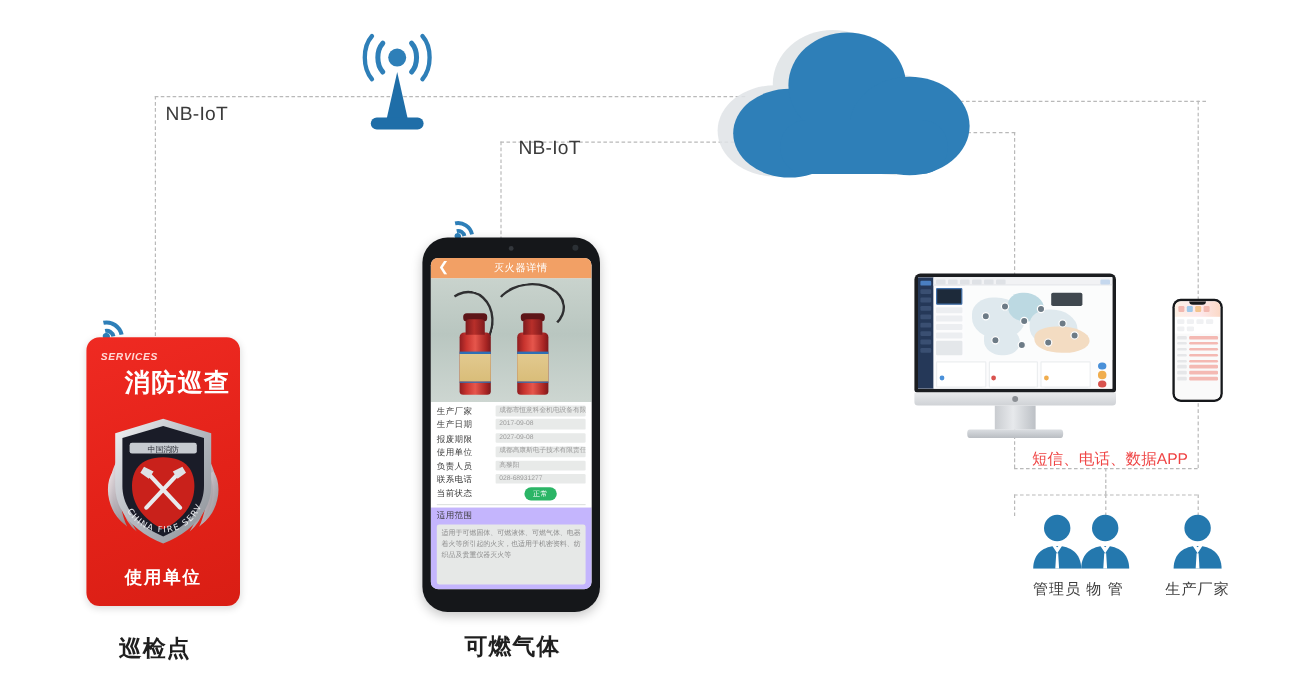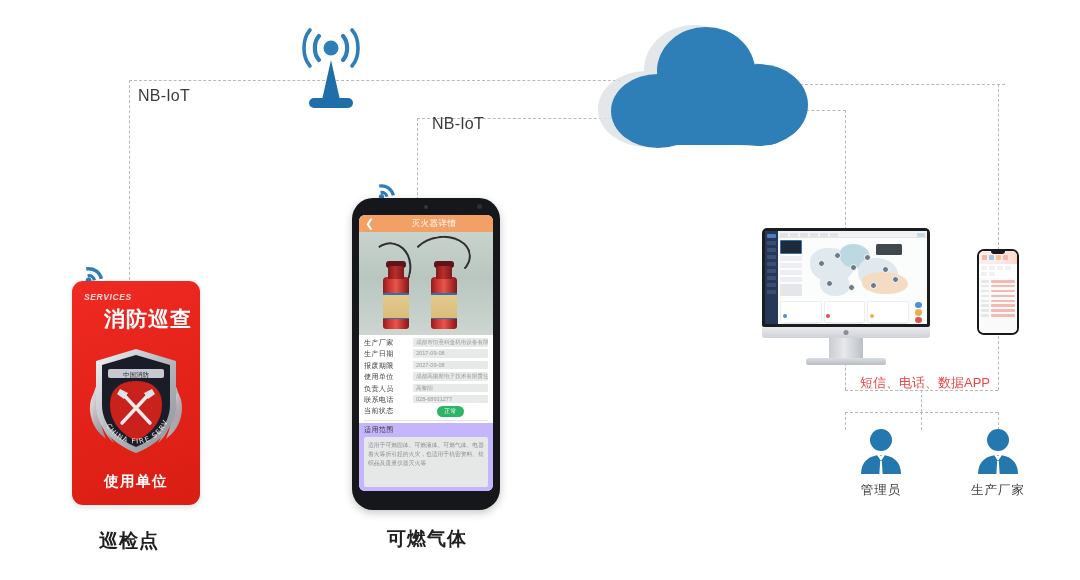--- a/index.html
+++ b/index.html
@@ -588,20 +588,29 @@
   <div class="person" style="left:817px; top:428px;margin-left:36px;">
     <svg viewBox="0 0 56 46" width="56" height="46">
       <circle cx="28" cy="12" r="11" fill="#2478ae"></circle>
       <path d="M8 46 C8 33 17 27 28 27 C39 27 48 33 48 46 Z" fill="#2478ae"></path>
       <path d="M24 27 L28 33 L32 27 L30 26 L28 28 L26 26 Z" fill="#ffffff"></path>
       <path d="M27.2 33 L28.8 33 L29.6 46 L26.4 46 Z" fill="#ffffff"></path>
     </svg>
     <div class="person-label">管理员</div>
   </div>
 
+  <div class="person" style="left:893px; top:428px;">
+    <svg viewBox="0 0 56 46" width="56" height="46">
+      <circle cx="28" cy="12" r="11" fill="#2478ae"></circle>
+      <path d="M8 46 C8 33 17 27 28 27 C39 27 48 33 48 46 Z" fill="#2478ae"></path>
+      <path d="M24 27 L28 33 L32 27 L30 26 L28 28 L26 26 Z" fill="#ffffff"></path>
+      <path d="M27.2 33 L28.8 33 L29.6 46 L26.4 46 Z" fill="#ffffff"></path>
+    </svg>
+    <div class="person-label">物 管</div>
+  </div>
 
   <div class="person" style="left:970px; top:428px;">
     <svg viewBox="0 0 56 46" width="56" height="46">
       <circle cx="28" cy="12" r="11" fill="#2478ae"></circle>
       <path d="M8 46 C8 33 17 27 28 27 C39 27 48 33 48 46 Z" fill="#2478ae"></path>
       <path d="M24 27 L28 33 L32 27 L30 26 L28 28 L26 26 Z" fill="#ffffff"></path>
       <path d="M27.2 33 L28.8 33 L29.6 46 L26.4 46 Z" fill="#ffffff"></path>
     </svg>
     <div class="person-label">生产厂家</div>
   </div>

